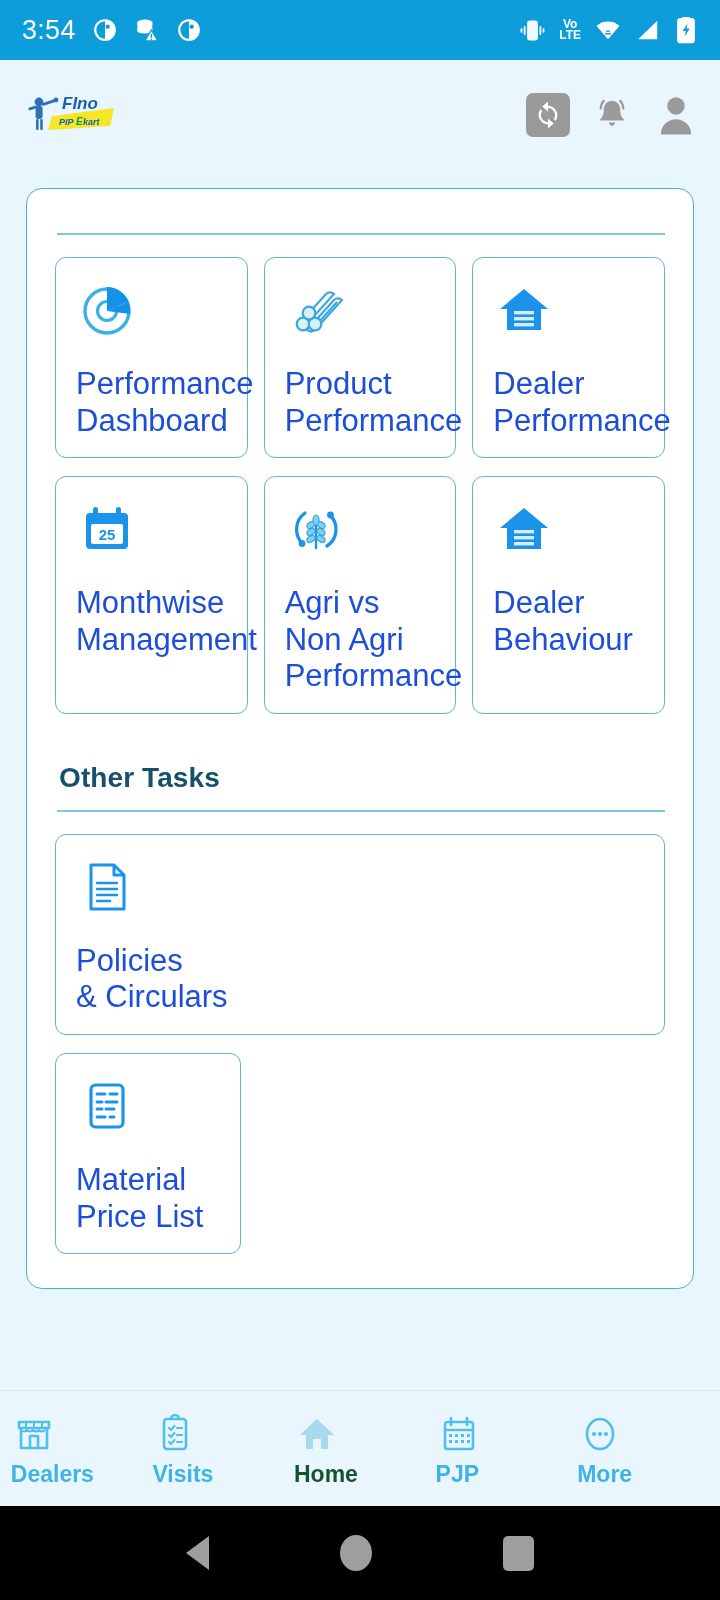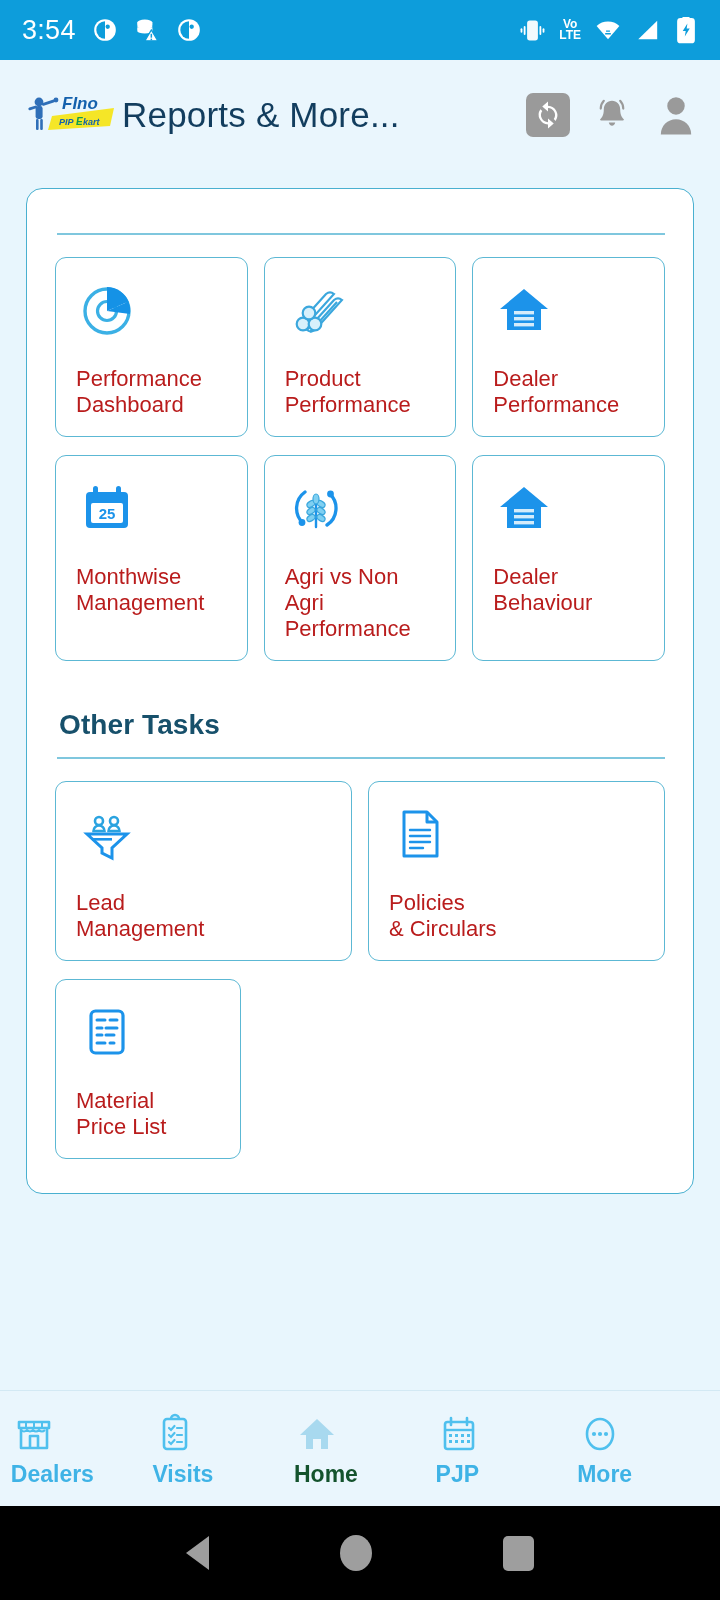--- a/index.html
+++ b/index.html
@@ -58,21 +58,21 @@
   .tile-row:last-child { margin-bottom:0; }
   .tile {
     flex:1 1 0; min-width:0;
     border:1.3px solid #5cb8d4; border-radius:11px; background:#fff;
     padding:22px 16px 18px 20px;
     display:flex; flex-direction:column;
   }
   .tile.narrow { flex:0 0 186px; }
   .tile-icon { height:60px; margin-bottom:26px; display:flex; align-items:flex-start; }
   .tile-label {
-    font-size:22px; line-height:1.18; color:#b91c1c; white-space:pre-line;
+    font-size:31px; line-height:1.18; color:#1d4ed8; white-space:pre-line;
   }
 
   
   .bottomnav {
     flex:0 0 116px; height:116px; background:#eaf6fd;
     border-top:1px solid #d3e9f4;
     display:flex; align-items:center; justify-content:space-around;
     padding:0 6px;
   }
   .navitem { display:flex; flex-direction:column; gap:5px; width:132px; }
@@ -171,21 +171,20 @@
           <rect x="15.5" y="14.5" width="14" height="2.8" rx="1.4" transform="rotate(-18 15.5 14.5)"></rect>
           <circle cx="30" cy="11" r="2.4"></circle>
         </g>
         <path d="M26 27 L88 19 L84 37 L22 41 Z" fill="#f5e627"></path>
         <text x="36" y="20" font-family="Liberation Sans, sans-serif" font-size="17" font-weight="bold" fill="#1461ad" font-style="italic">FIno</text>
         <text x="33" y="36" font-family="Liberation Sans, sans-serif" font-size="9" font-weight="bold" fill="#1461ad" font-style="italic">PIP</text>
         <text x="50" y="36" font-family="Liberation Sans, sans-serif" font-size="10" font-weight="bold" fill="#0e9b4e" font-style="italic">E</text>
         <text x="57" y="36" font-family="Liberation Sans, sans-serif" font-size="9" font-weight="bold" fill="#1461ad" font-style="italic">kart</text>
       </svg>
     </div>
-    <div class="title">Reports &amp; More...</div>
     <div class="appbar-actions">
       <div class="sync-btn">
         <svg width="30" height="30" viewBox="0 0 24 24" fill="#fff">
           <path d="M12 4.5V1.2L7.4 5.2 12 9.2V6.3a5.7 5.7 0 014.6 8.9l1.5 1.5A7.8 7.8 0 0012 4.5z"></path>
           <path d="M12 19.5v3.3l4.6-4-4.6-4v2.9a5.7 5.7 0 01-4.6-8.9L5.9 7.3A7.8 7.8 0 0012 19.5z"></path>
         </svg>
       </div>
       <div class="bell-btn">
         <svg width="36" height="38" viewBox="0 0 24 26" fill="#9a9a9a">
           <path d="M12 3.2c-3.3 0-5.6 2.6-5.6 5.8 0 4.6-1.7 6-2.4 6.8-.3.4 0 1 .5 1h15c.5 0 .8-.6.5-1-.7-.8-2.4-2.2-2.4-6.8 0-3.2-2.3-5.8-5.6-5.8z"></path>
@@ -303,36 +302,20 @@
 Behaviour</div>
         </div>
       </div>
 
       <div class="section-gap"></div>
 
       <div class="section-title">Other Tasks</div>
       <div class="divider"></div>
 
       <div class="tile-row">
-        <div class="tile">
-          <div class="tile-icon">
-            <svg width="62" height="60" viewBox="0 0 62 60">
-              <g fill="none" stroke="#2aa3e0" stroke-width="2.6">
-                <circle cx="23" cy="17" r="4"></circle>
-                  <path d="M17.5 27 a5.5 5.5 0 0 1 11 0z"></path>
-                <circle cx="38" cy="17" r="4"></circle>
-                  <path d="M32.5 27 a5.5 5.5 0 0 1 11 0z"></path>
-              </g>
-              <path d="M11 30 H51 L36 44 V54 L26 49 V44 Z" fill="none" stroke="#1c93ea" stroke-width="3"></path>
-              <rect x="16" y="34" width="20" height="2.6" fill="#1c93ea"></rect>
-            </svg>
-          </div>
-          <div class="tile-label">Lead
-Management</div>
-        </div>
 
 
         <div class="tile">
           <div class="tile-icon">
             <svg width="62" height="60" viewBox="0 0 62 60">
               <path d="M15 8 H38 L48 18 V52 H15 Z" fill="none" stroke="#1c93ea" stroke-width="3" stroke-linejoin="round"></path>
               <path d="M38 8 V18 H48" fill="none" stroke="#1c93ea" stroke-width="3" stroke-linejoin="round"></path>
               <g stroke="#1c93ea" stroke-width="2.4" stroke-linecap="round">
                 <path d="M21 26 H41"></path>
                   <path d="M21 32 H41"></path>

